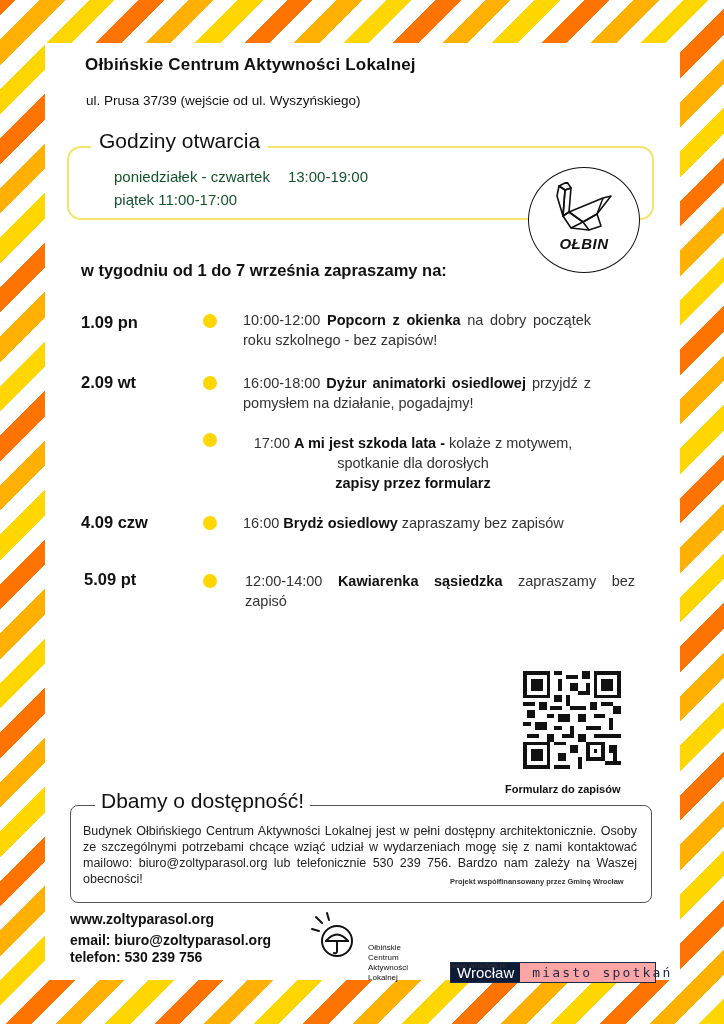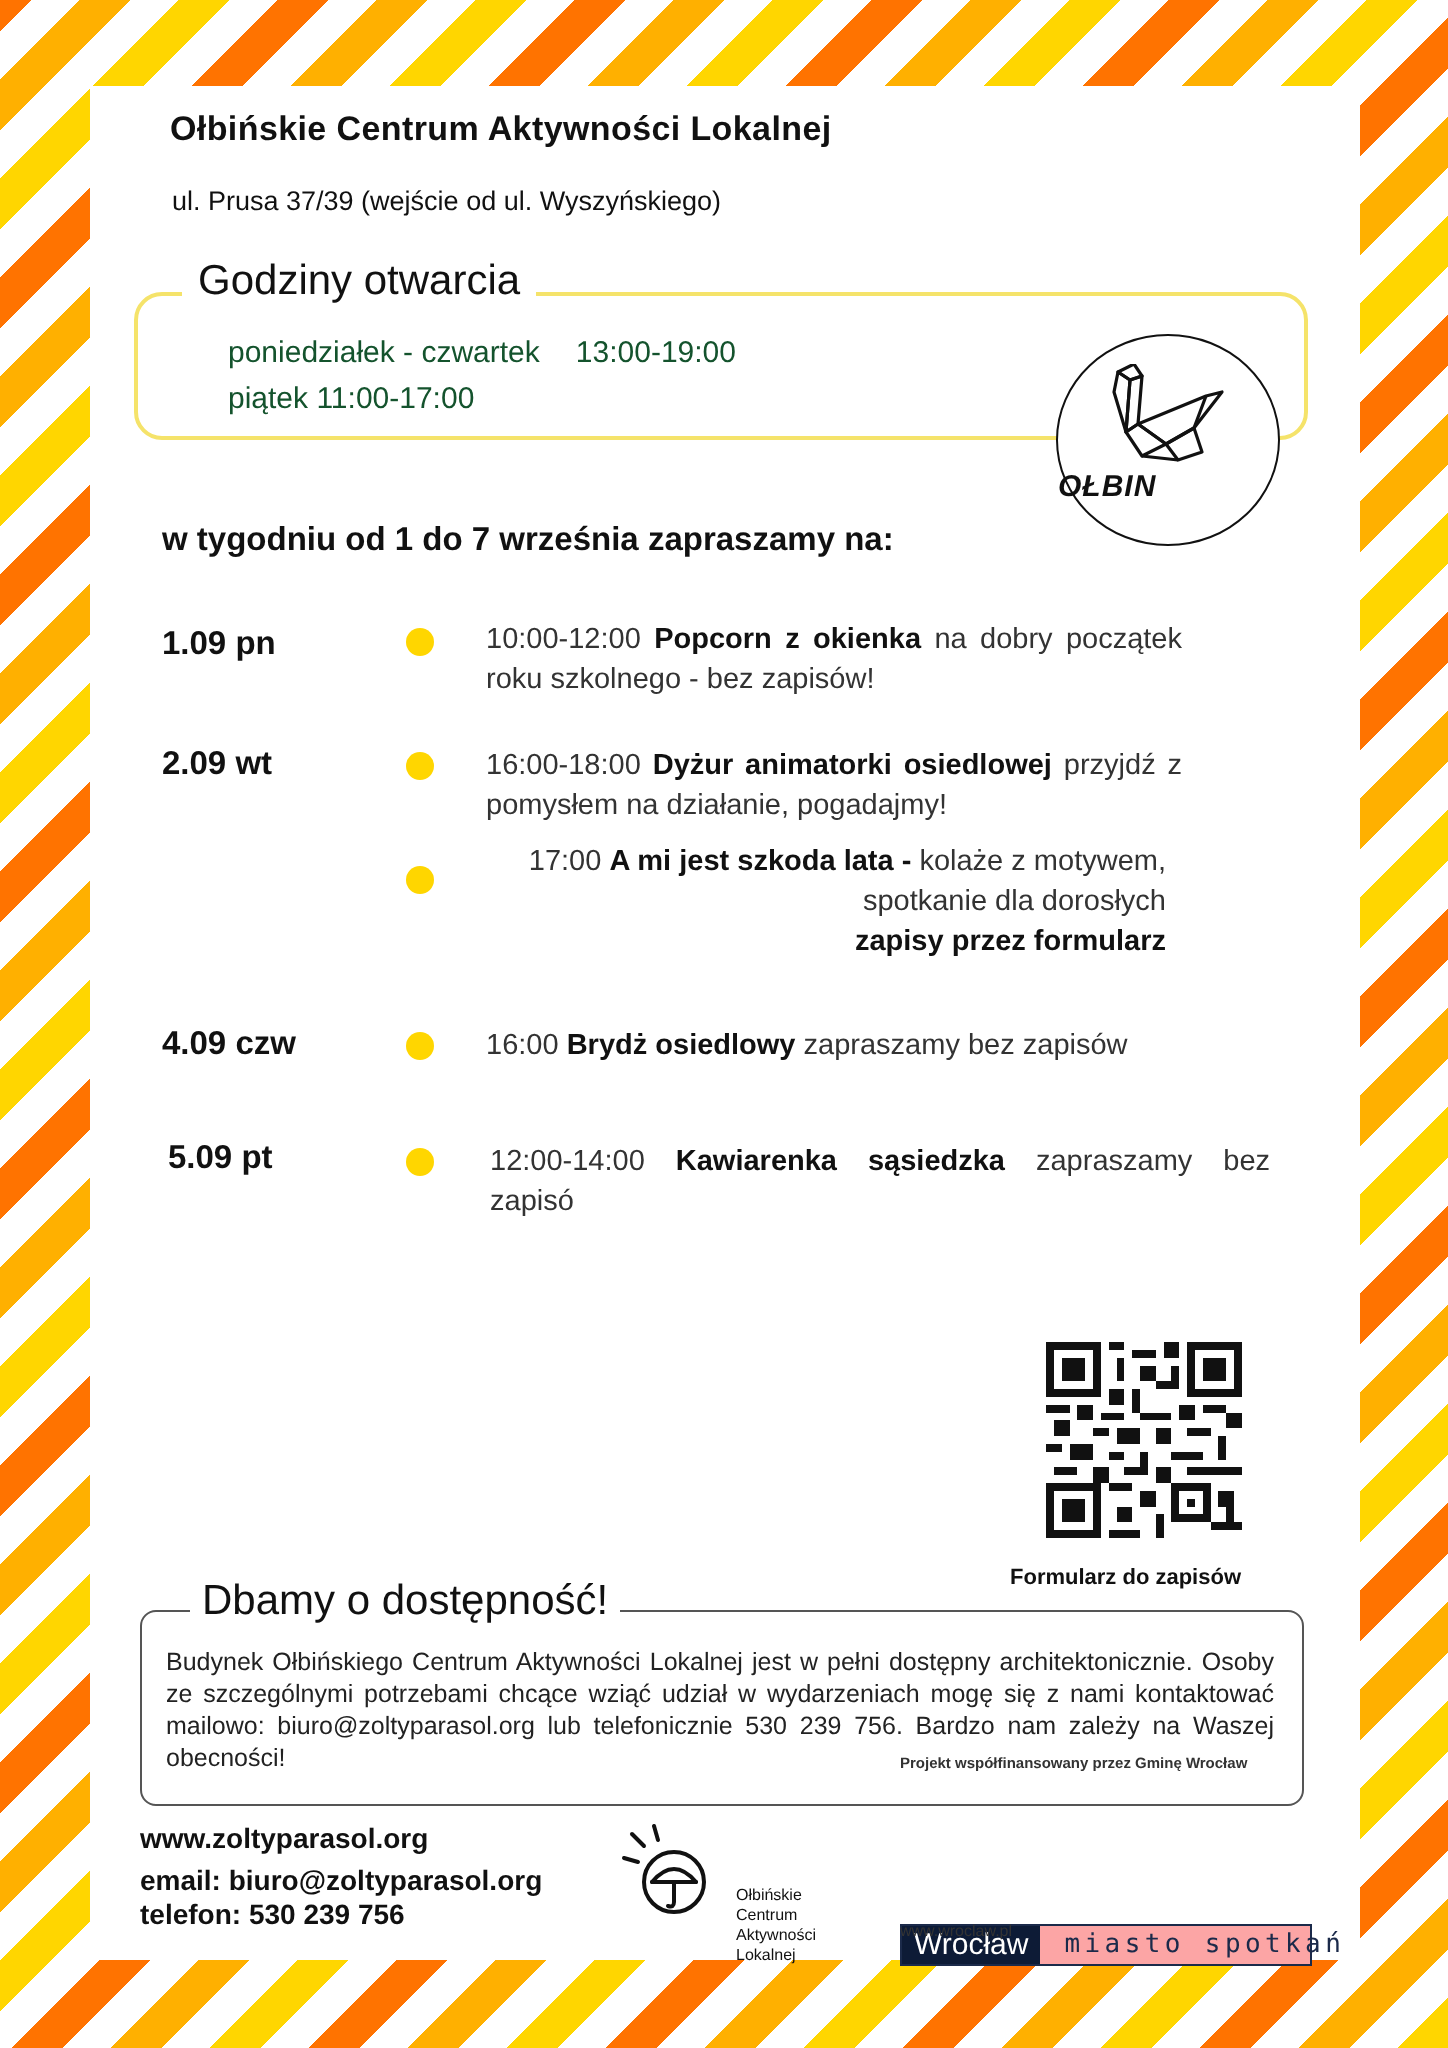--- a/index.html
+++ b/index.html
@@ -33,21 +33,21 @@
   .hours-line.l1 { top: 125px; }
   .hours-line.l2 { top: 148px; }
   .hours-time { margin-left: 18px; }
 
   .olbin-logo {
     position: absolute; left: 483px; top: 124px; width: 110px; height: 104px;
     border: 1.5px solid #111; border-radius: 50%; background: #fff;
   }
   .olbin-logo svg { position: absolute; left: 24px; top: 14px; }
   .olbin-label {
-    position: absolute; left: 0; right: 0; top: 67px; text-align: left;
+    position: absolute; left: 0; right: 0; top: 67px; text-align: center;
     font-size: 15px; font-weight: bold; font-style: italic; letter-spacing: 0.5px;
   }
 
   .week-heading {
     position: absolute; left: 36px; top: 218px; font-size: 16.5px; font-weight: bold; white-space: nowrap;
   }
 
   .event-date { position: absolute; left: 36px; font-size: 16.5px; font-weight: bold; white-space: nowrap; }
   .event-dot {
     position: absolute; left: 158px; width: 14px; height: 14px; border-radius: 50%; background: #ffd600;
@@ -141,21 +141,21 @@
     <span>10:00-12:00</span> <b>Popcorn z okienka</b> <span>na dobry początek roku szkolnego - bez zapisów!</span>
   </div>
 
   <div class="event-date" style="top:330px">2.09 wt</div>
   <div class="event-dot" style="top:333px"></div>
   <div class="event-text" style="top:330px">
     <span>16:00-18:00</span> <b>Dyżur animatorki osiedlowej</b> <span>przyjdź z pomysłem na działanie, pogadajmy!</span>
   </div>
 
   <div class="event-dot" style="top:390px"></div>
-  <div class="event-text" style="top:378px; width:340px; text-align:right">
+  <div class="event-text" style="top:390px; width:340px; text-align:center">
     <span>17:00</span> <b>A mi jest szkoda lata -</b> <span>kolaże z motywem, spotkanie dla dorosłych</span><br>
     <b>zapisy przez formularz</b>
   </div>
 
   <div class="event-date" style="top:470px">4.09 czw</div>
   <div class="event-dot" style="top:473px"></div>
   <div class="event-text" style="top:470px; width:380px; text-align:left">
     <span>16:00</span> <b>Brydż osiedlowy</b> <span>zapraszamy bez zapisów</span>
   </div>
 

